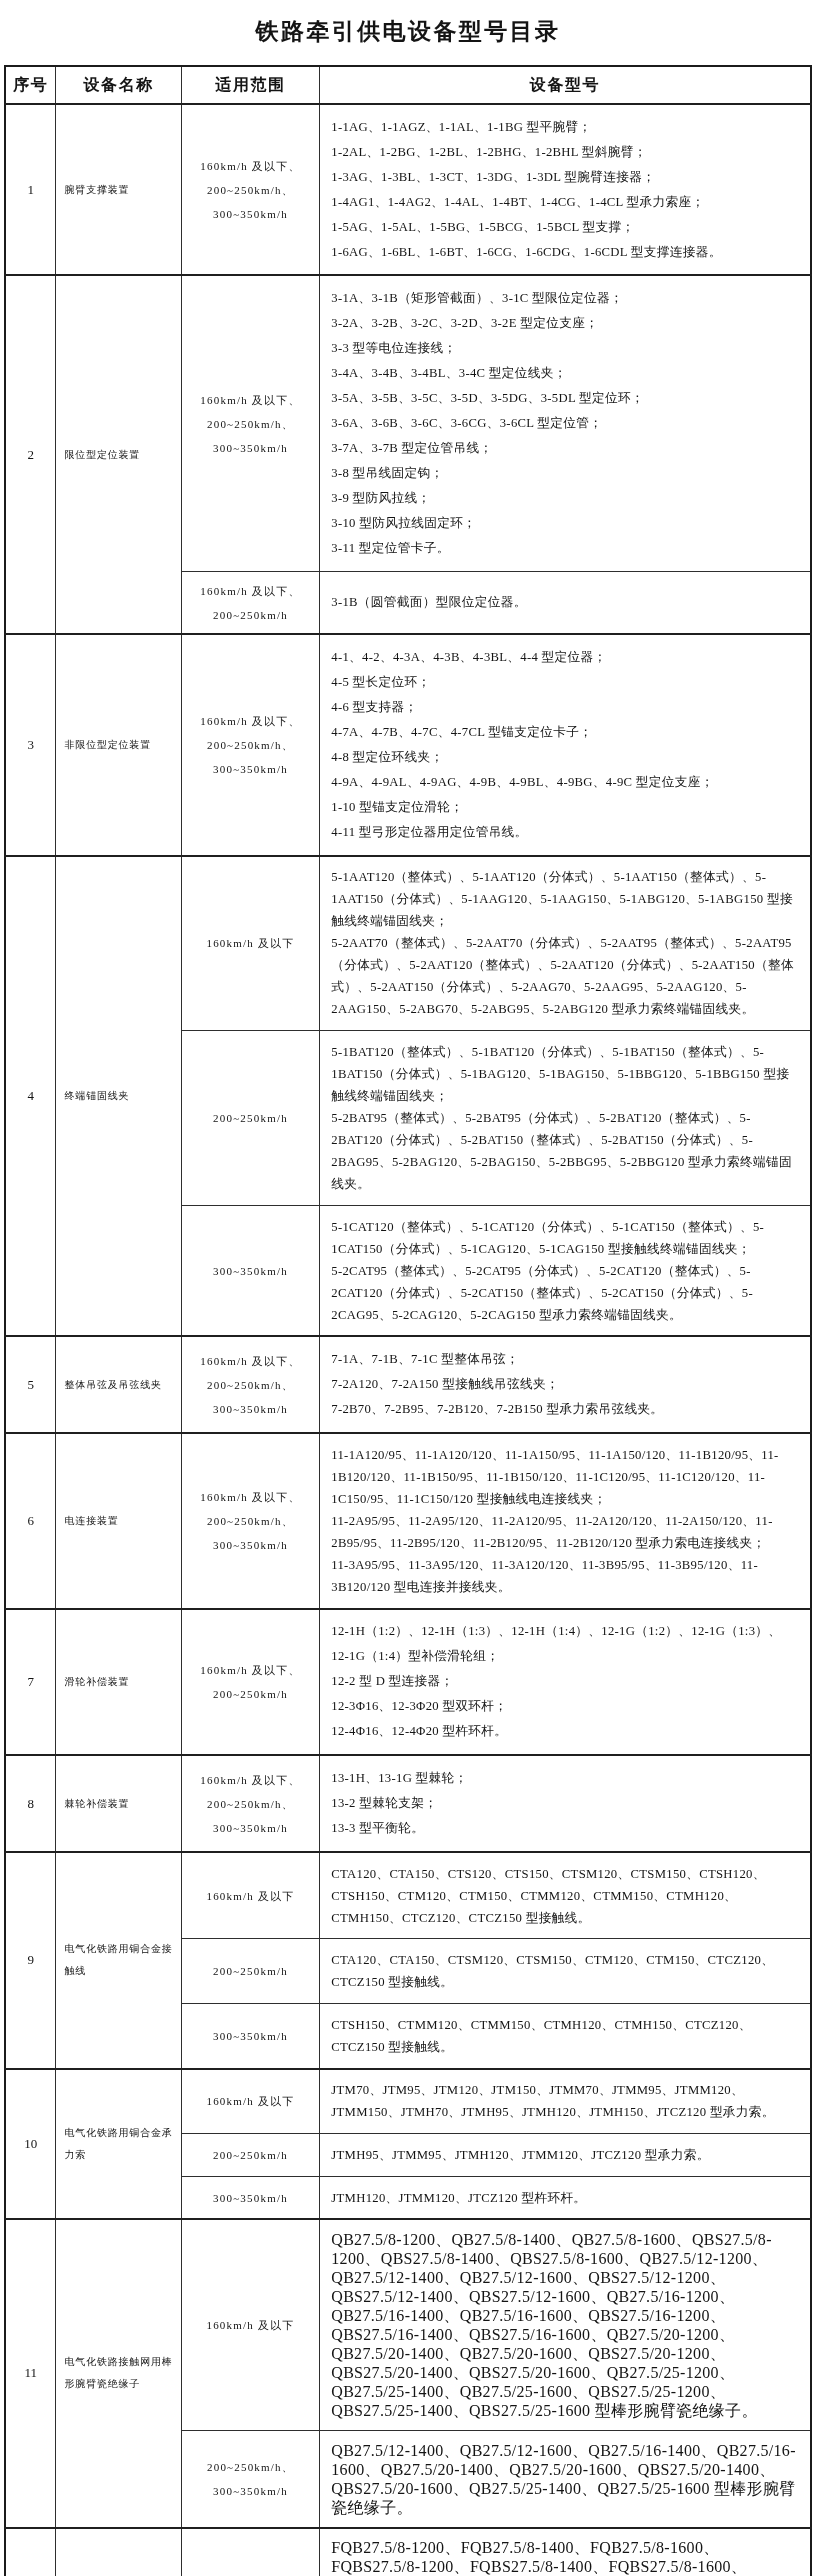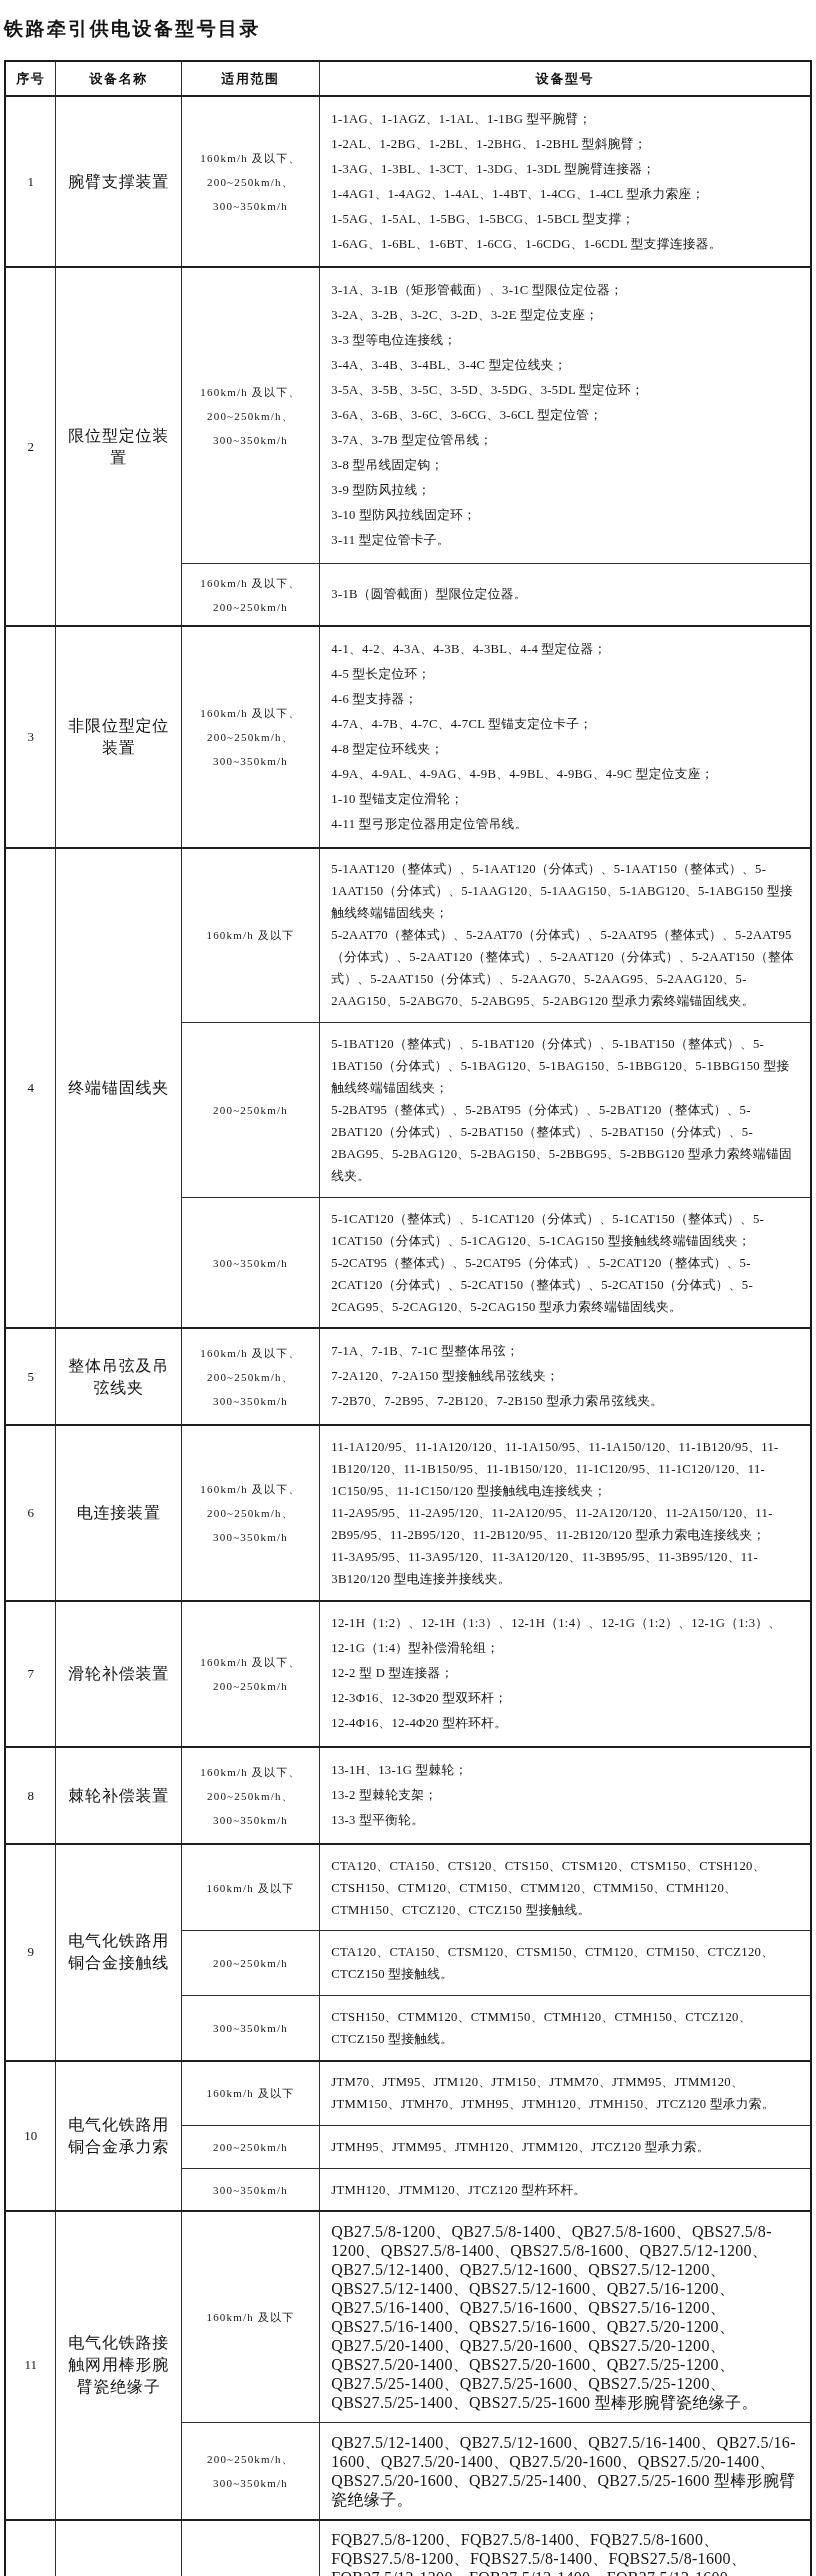--- a/index.html
+++ b/index.html
@@ -1,26 +1,26 @@
 <!DOCTYPE html>
 <html style="font-size:13px"><head>
 <meta charset="utf-8">
 <style>
   html,body{margin:0;padding:0;background:#fff;color:#141414;}
   body{font-family:"Liberation Serif","DejaVu Serif",serif;width:816px;}
   .page{width:816px;box-sizing:border-box;padding:4.9px 4.1px 6.5px 4.1px;}
-  .title{font-size:19px;font-weight:bold;letter-spacing:2.4px;padding:11.4px 0 18px 0;}
+  .title{font-size:23px;font-weight:bold;text-align:center;letter-spacing:2.4px;padding:11.4px 0 18px 0;}
   table.catalog{width:808px;margin:0 auto;border-collapse:collapse;table-layout:fixed;}
   table.catalog td,table.catalog th{border:0.8px solid #2e2e2e;vertical-align:middle;box-sizing:border-box;}
   table.catalog{border:2.4px solid #1b1b1b;}
-  thead th{font-size:13px;font-weight:bold;padding:7.3px 1.6px;text-align:center;letter-spacing:1.6px;border-bottom:1.6px solid #222;}
+  thead th{font-size:16px;font-weight:bold;padding:7.3px 1.6px;text-align:center;letter-spacing:1.6px;border-bottom:1.6px solid #222;}
   tr.grp > td{border-top:2.4px solid #1f1f1f;}
   tr.sub > td{border-top:0.8px solid #6e6e6e;}
   td.c-no{text-align:center;font-size:13px;}
-  td.c-name{text-align:center;font-size:16px;padding:3.3px 8.2px;letter-spacing:0.8px;line-height:22px;}
+  td.c-name{text-align:left;font-size:10px;padding:3.3px 8.2px;letter-spacing:0.8px;line-height:22px;}
   td.c-range{text-align:center;font-size:11px;padding:6.5px 3.3px;letter-spacing:1.2px;}
   td.c-range .ln{text-align:center;line-height:24px;}
   td.c-models{padding:9.8px 11.4px;font-size:12.7px;margin-top:14px;}
   td.c-models .ln{text-align:left;line-height:25px;letter-spacing:0.3px;}
   td.c-models.dense .ln{line-height:19px;font-size:16px;}
   td.c-models.mid .ln{line-height:22px;}
   .pad-tall{padding-top:28px;padding-bottom:28px;}
 </style>
 </head>
 <body>

